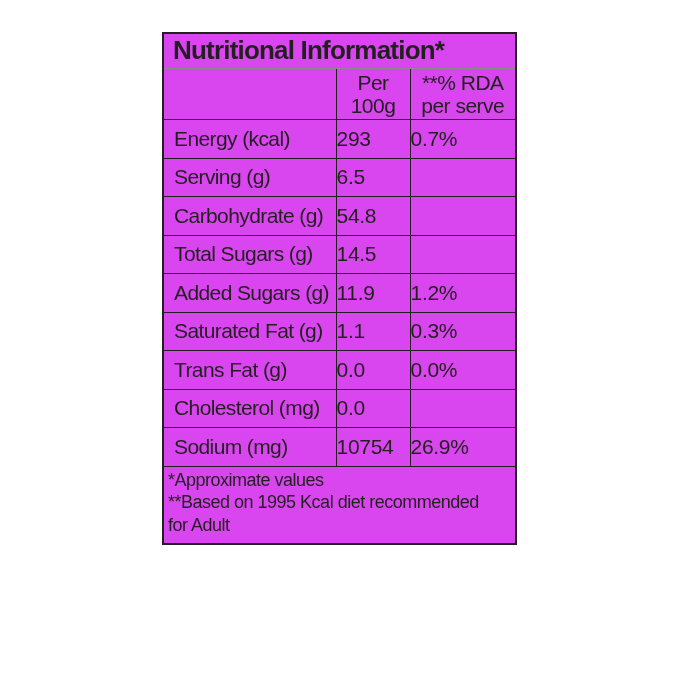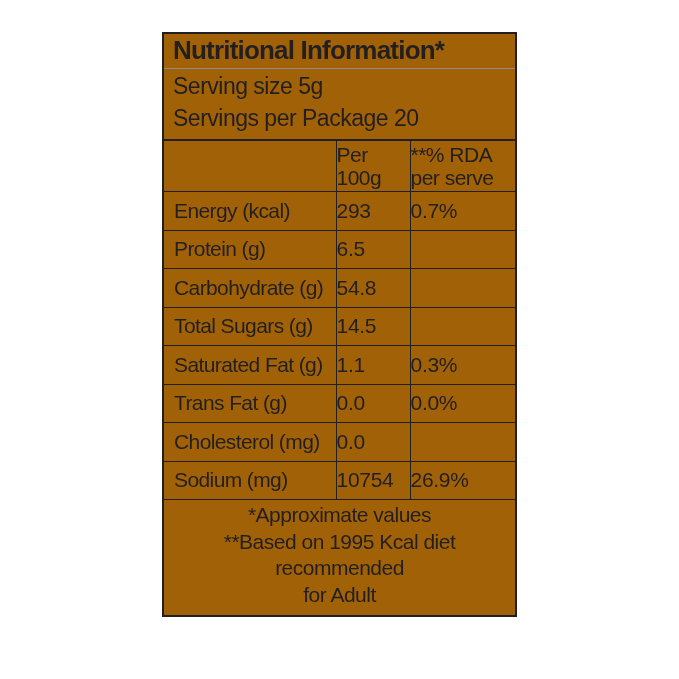--- a/index.html
+++ b/index.html
@@ -13,21 +13,21 @@
     overflow: hidden;
     font-family: "Liberation Sans", sans-serif;
     color: #231f20;
     -webkit-font-smoothing: antialiased;
   }
   .label-wrap {
     width: 355px;
     box-sizing: border-box;
     margin: 32px auto 0 auto;
     border: 2.5px solid #231f20;
-    background: #a16207;
+    background: #d946ef;
     letter-spacing: -0.3px;
   }
   .title-section {
     font-size: 26px;
     font-weight: bold;
     letter-spacing: -0.8px;
     line-height: 1.12;
     padding: 2px 9px 3px 9px;
     border-bottom: 1px solid #8c8c8c;
     white-space: nowrap;
@@ -56,55 +56,50 @@
     vertical-align: middle;
   }
   .nutrition-table th:nth-child(2),
   .nutrition-table th:nth-child(3),
   .nutrition-table td:nth-child(2),
   .nutrition-table td:nth-child(3) {
     border-left: 1.5px solid #231f20;
   }
   .nutrition-table thead th {
     height: 50px;
-    text-align: left;
+    text-align: center;
     line-height: 1.12;
     letter-spacing: -0.5px;
   }
   .nutrition-table tbody td {
     height: 37.5px;
   }
   td.lbl {
     text-align: left;
     padding-left: 10px;
     letter-spacing: -0.6px;
     white-space: nowrap;
   }
   td.val, td.rda {
     text-align: left;
   }
   .footnotes {
-    font-size: 21px;
+    font-size: 18px;
     line-height: 1.27;
-    text-align: center;
     padding: 2px 4px 6px 4px;
     letter-spacing: -0.5px;
   }
 </style>
 </head>
 <body>
 
 <div class="label-wrap">
 
   <div class="title-section">Nutritional Information*</div>
 
-  <div class="serving-section">
-    <div>Serving size 5g</div>
-    <div>Servings per Package 20</div>
-  </div>
 
   <table class="nutrition-table">
     <colgroup>
         <col class="c1">
         <col class="c2">
         <col class="c3">
       </colgroup>
     <thead>
       <tr>
         <th></th>
@@ -118,33 +113,38 @@
         </th>
       </tr>
     </thead>
     <tbody>
       <tr>
         <td class="lbl">Energy (kcal)</td>
         <td class="val">293</td>
         <td class="rda">0.7%</td>
       </tr>
       <tr>
-        <td class="lbl">Protein (g)</td>
+        <td class="lbl">Serving (g)</td>
         <td class="val">6.5</td>
         <td class="rda"></td>
       </tr>
       <tr>
         <td class="lbl">Carbohydrate (g)</td>
         <td class="val">54.8</td>
         <td class="rda"></td>
       </tr>
       <tr>
         <td class="lbl">Total Sugars (g)</td>
         <td class="val">14.5</td>
         <td class="rda"></td>
+      </tr>
+      <tr>
+        <td class="lbl">Added Sugars (g)</td>
+        <td class="val">11.9</td>
+        <td class="rda">1.2%</td>
       </tr>
       <tr>
         <td class="lbl">Saturated Fat (g)</td>
         <td class="val">1.1</td>
         <td class="rda">0.3%</td>
       </tr>
       <tr>
         <td class="lbl">Trans Fat (g)</td>
         <td class="val">0.0</td>
         <td class="rda">0.0%</td>

